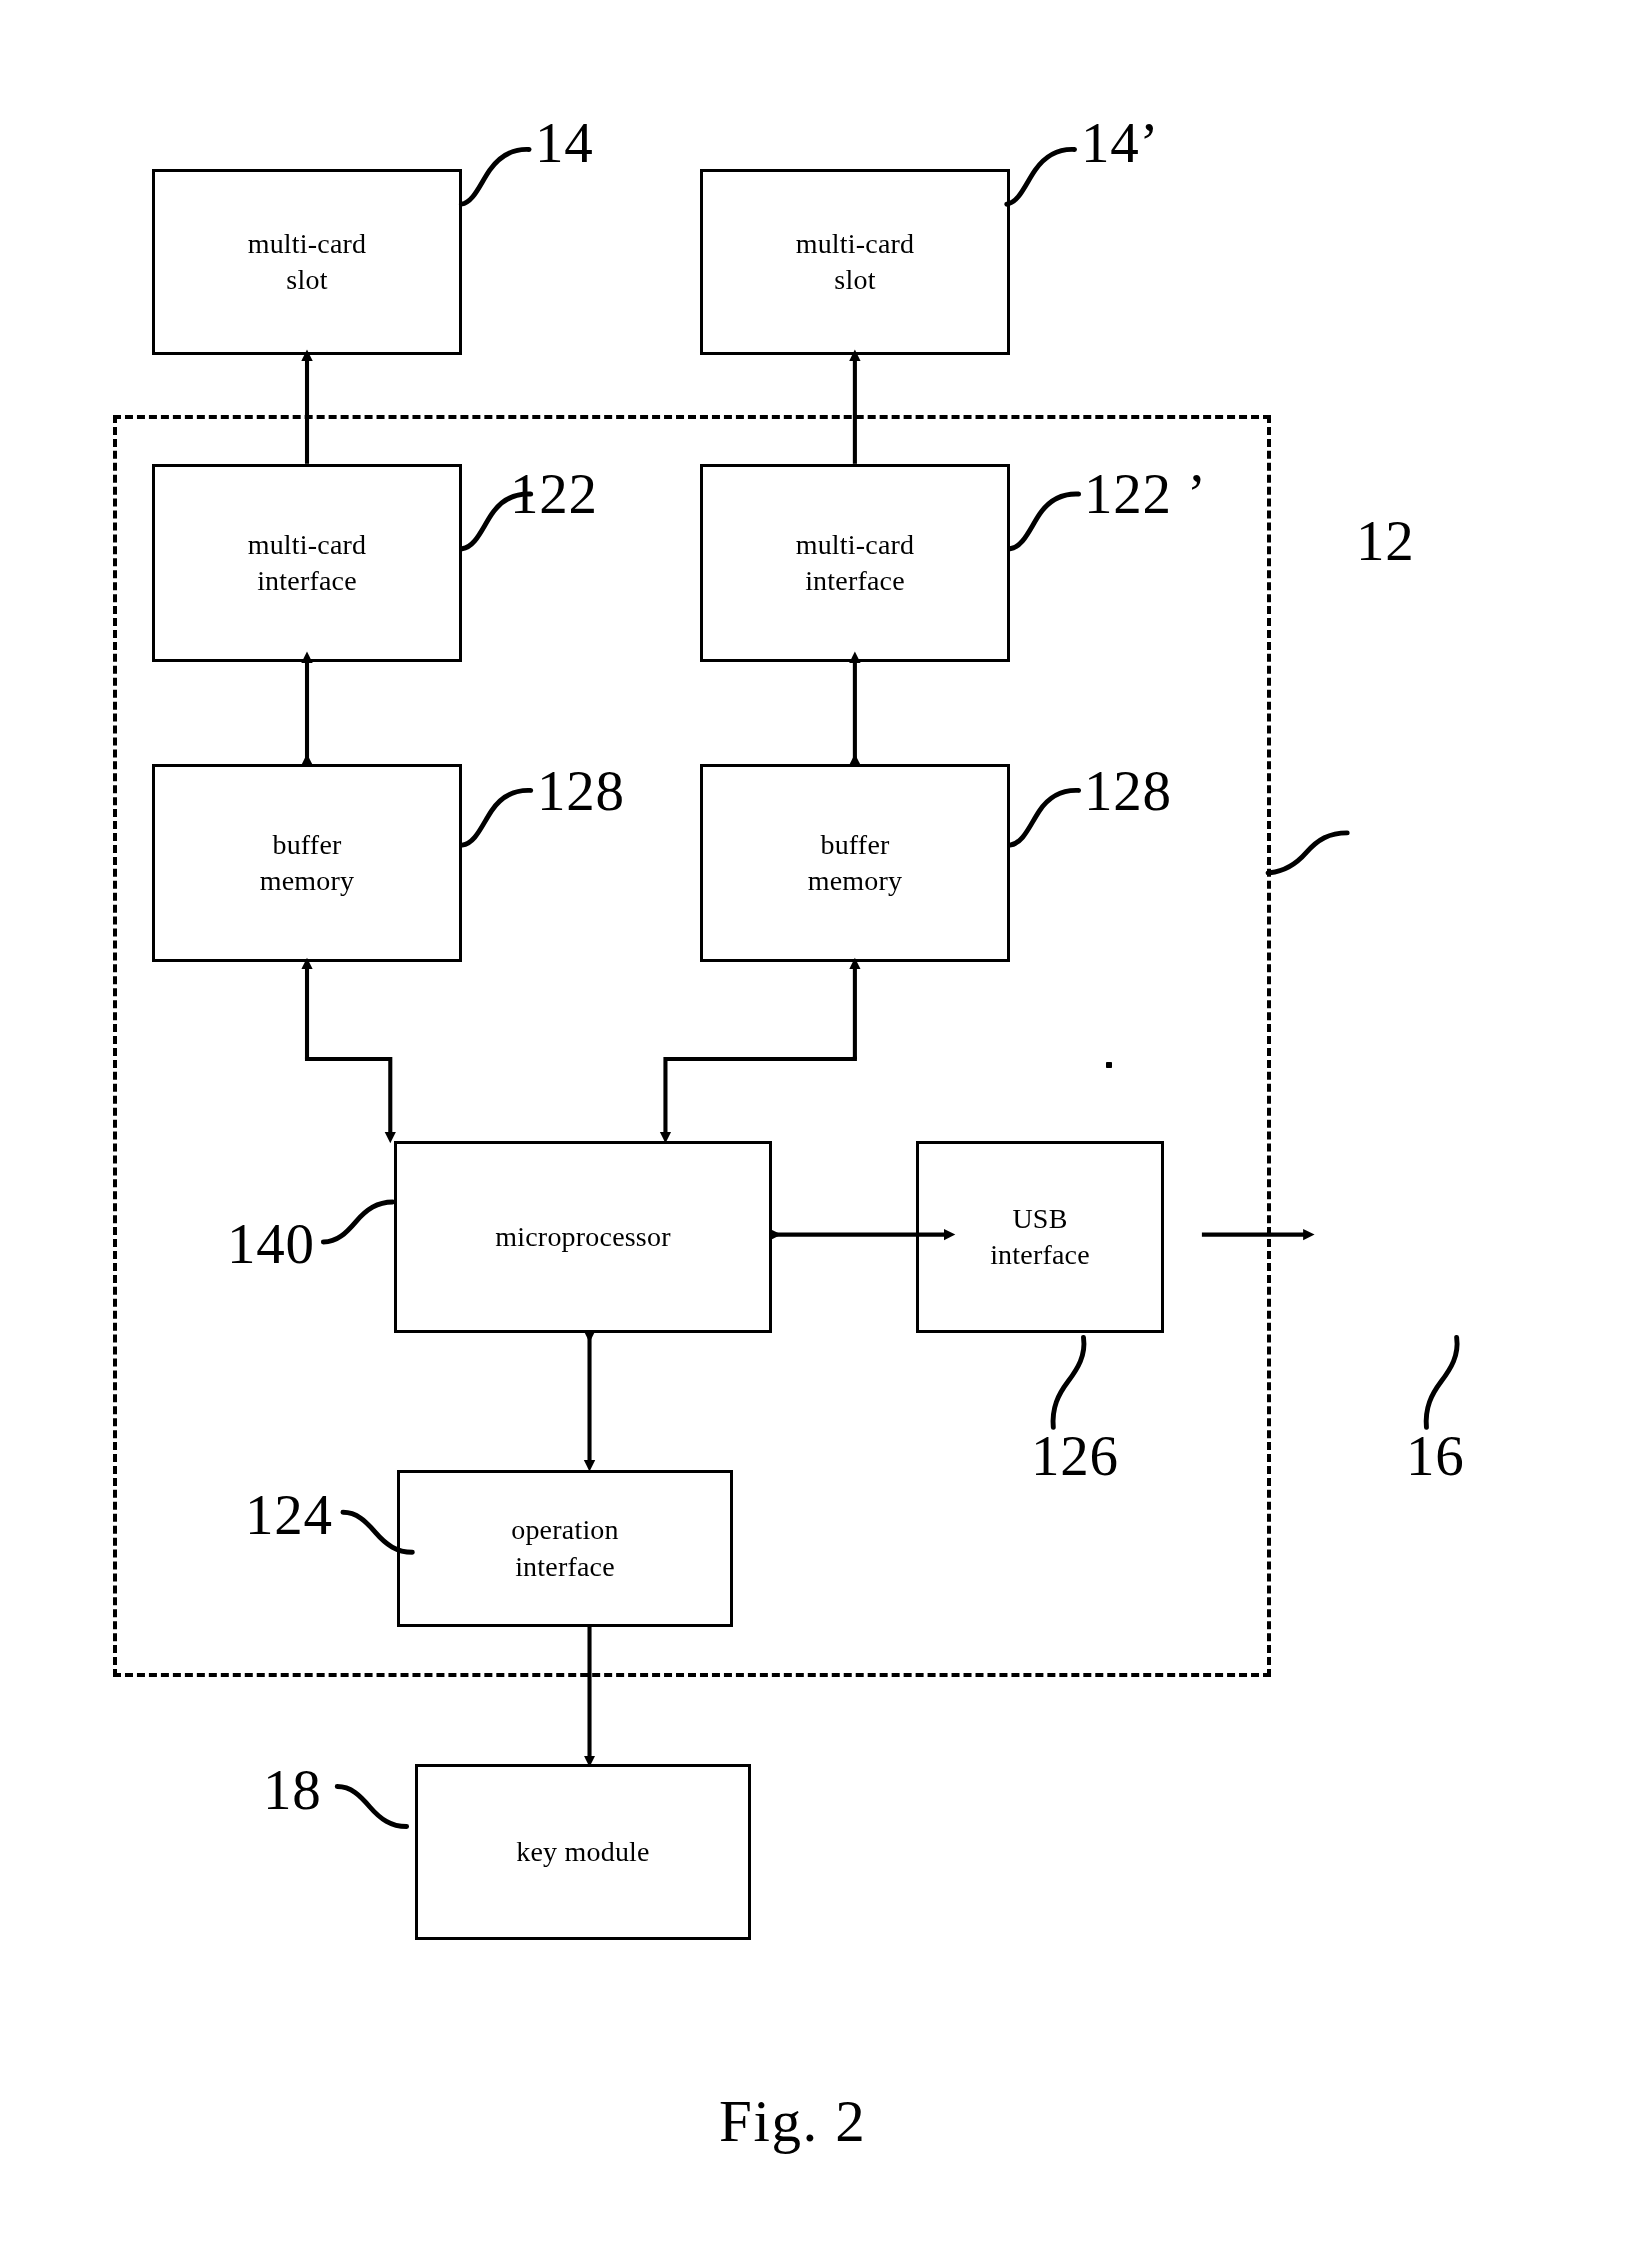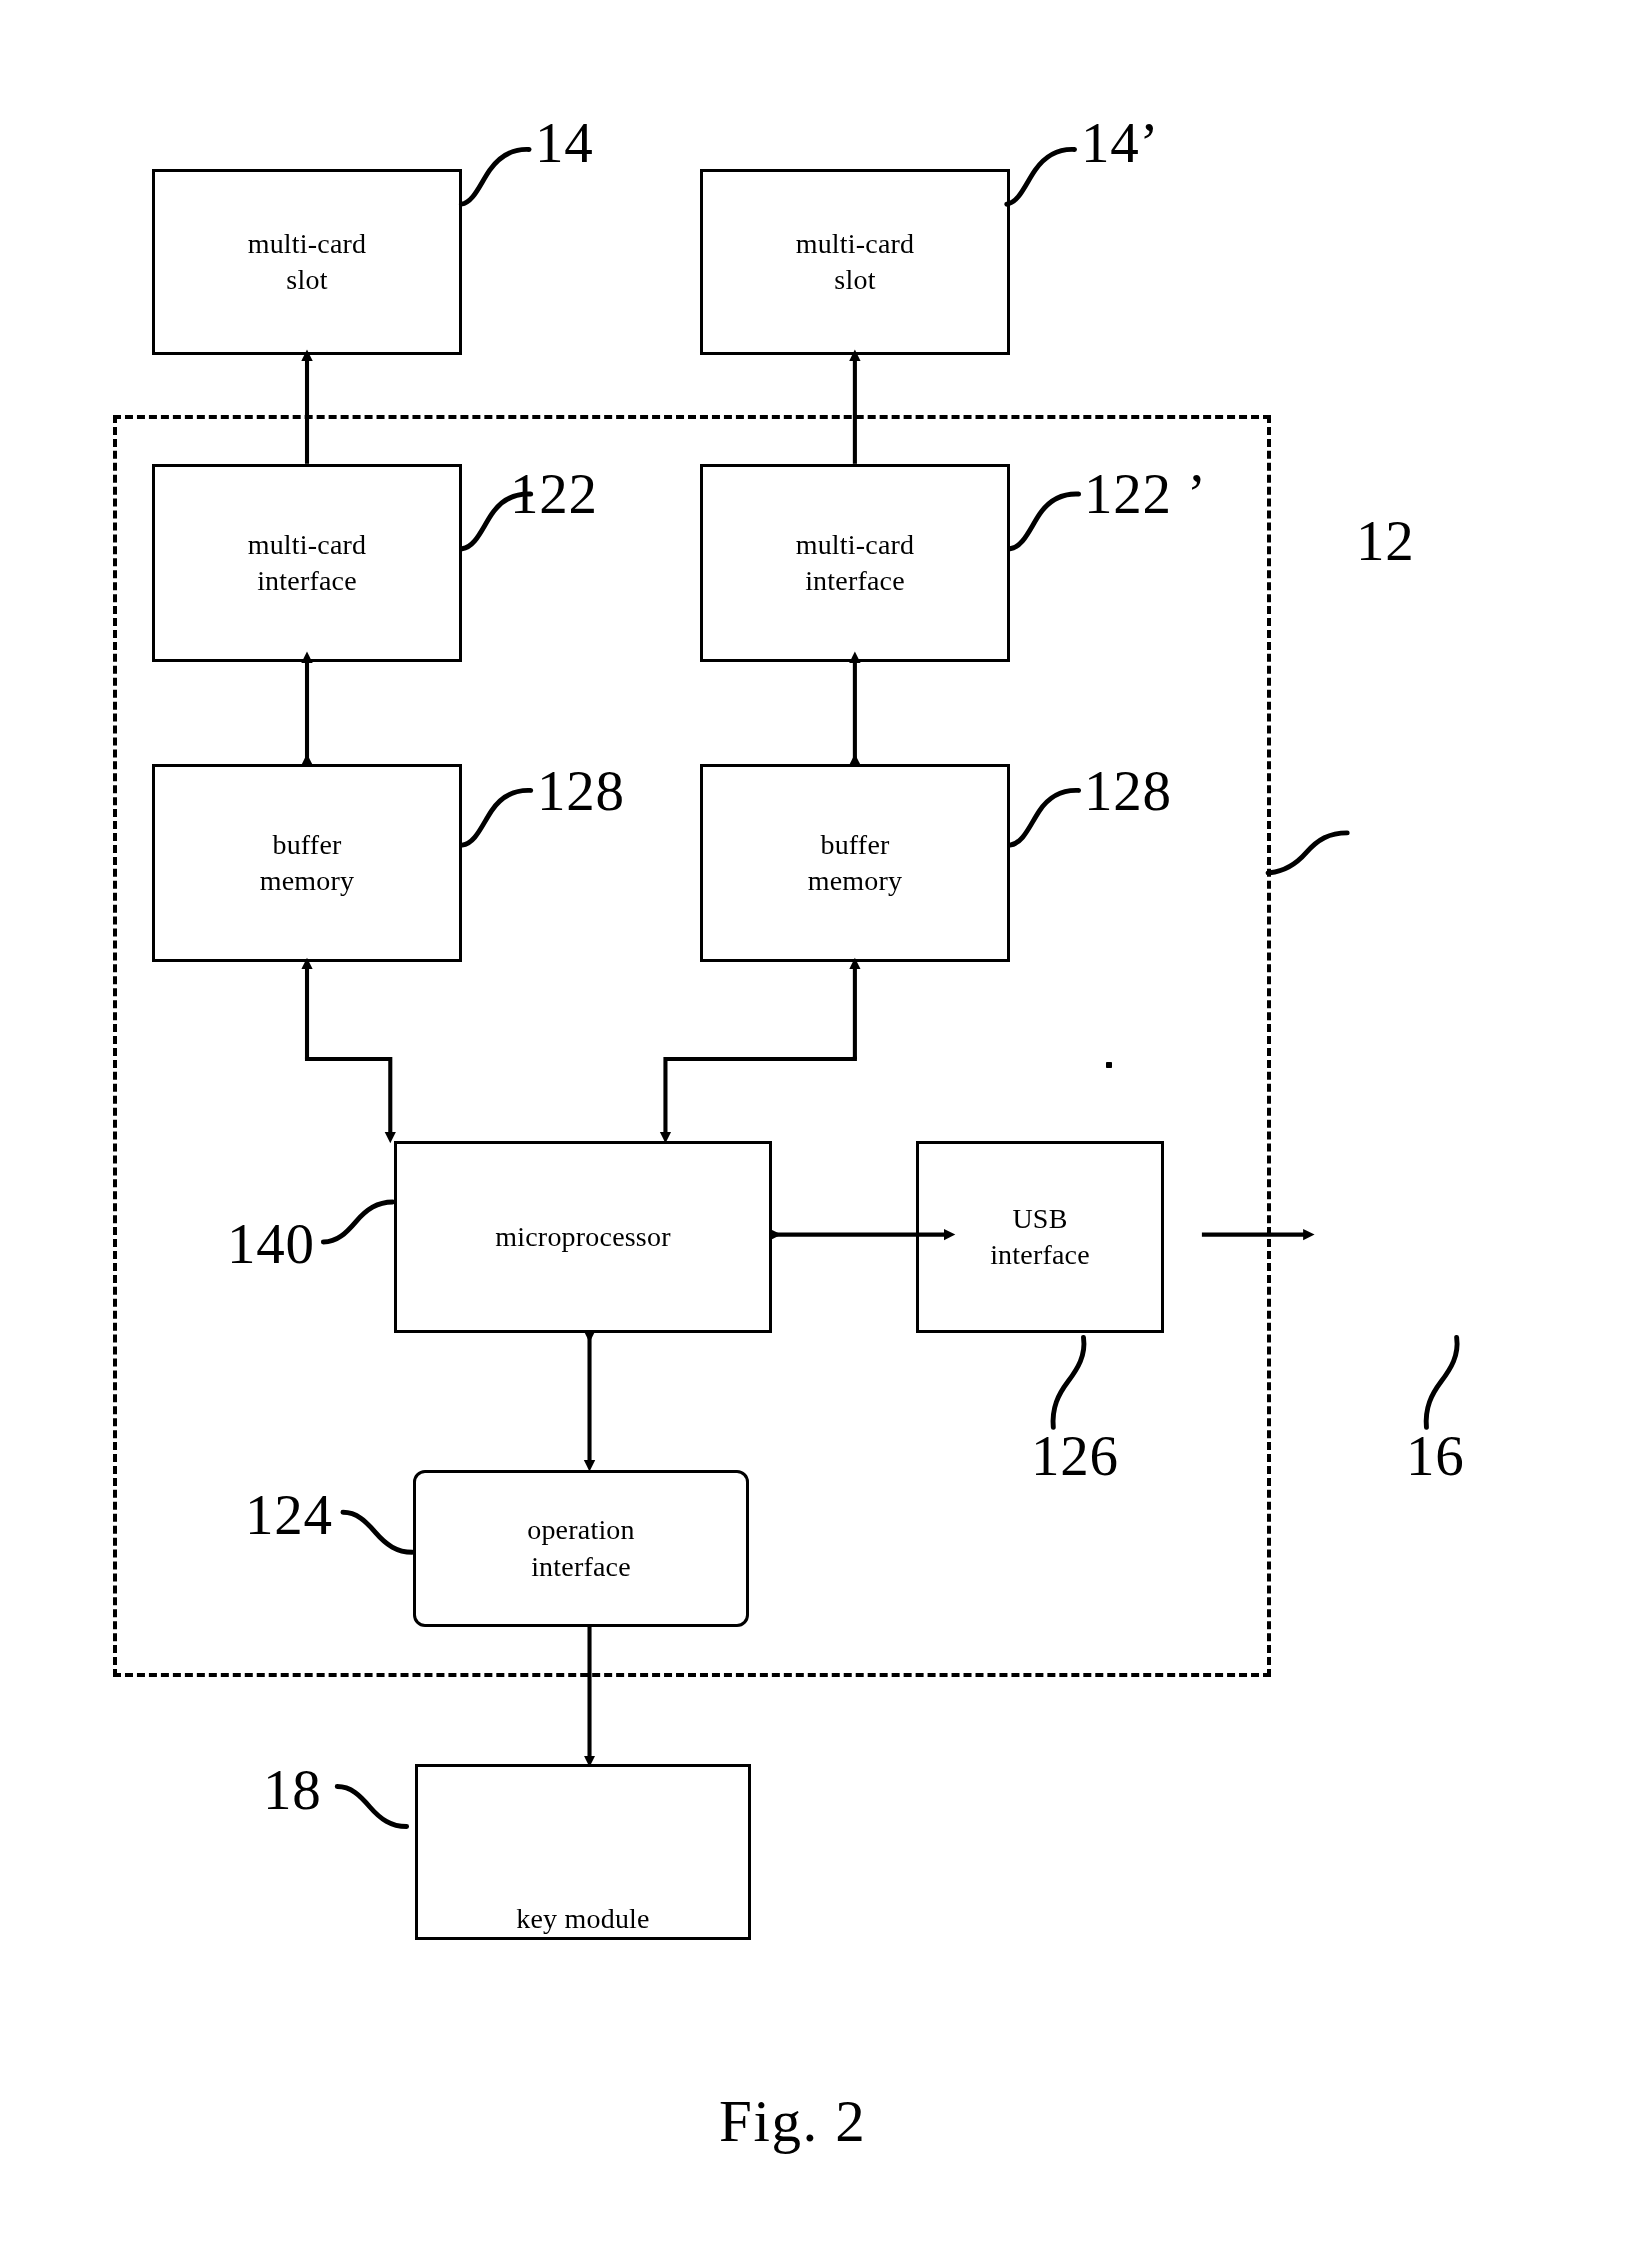--- a/index.html
+++ b/index.html
@@ -199,26 +199,26 @@
   <div class="blk" style="left:394px; top:1141px; width:378px; height:192px;">
     <span class="ln">microprocessor</span>
   </div>
 
   <div class="blk" style="left:916px; top:1141px; width:248px; height:192px;">
     <span class="ln">USB</span>
     <span class="ln">interface</span>
   </div>
 
 
-  <div class="blk" style="left:413px; top:1470px; width:336px; height:157px;border-radius:12px;">
+  <div class="blk" style="left:397px; top:1470px; width:336px; height:157px;">
     <span class="ln">operation</span>
     <span class="ln">interface</span>
   </div>
 
-  <div class="blk" style="left:415px; top:1764px; width:336px; height:176px;justify-content:flex-end;">
+  <div class="blk" style="left:415px; top:1764px; width:336px; height:176px;">
     <span class="ln">key module</span>
   </div>
 
   <div class="ref" style="left:535px; top:114px;">14</div>
 
   <div class="ref" style="left:1081px; top:114px;">14’</div>
 
   <div class="ref" style="left:510px; top:465px;">122</div>
 
   <div class="ref" style="left:1084px; top:465px;">122 ’</div>

